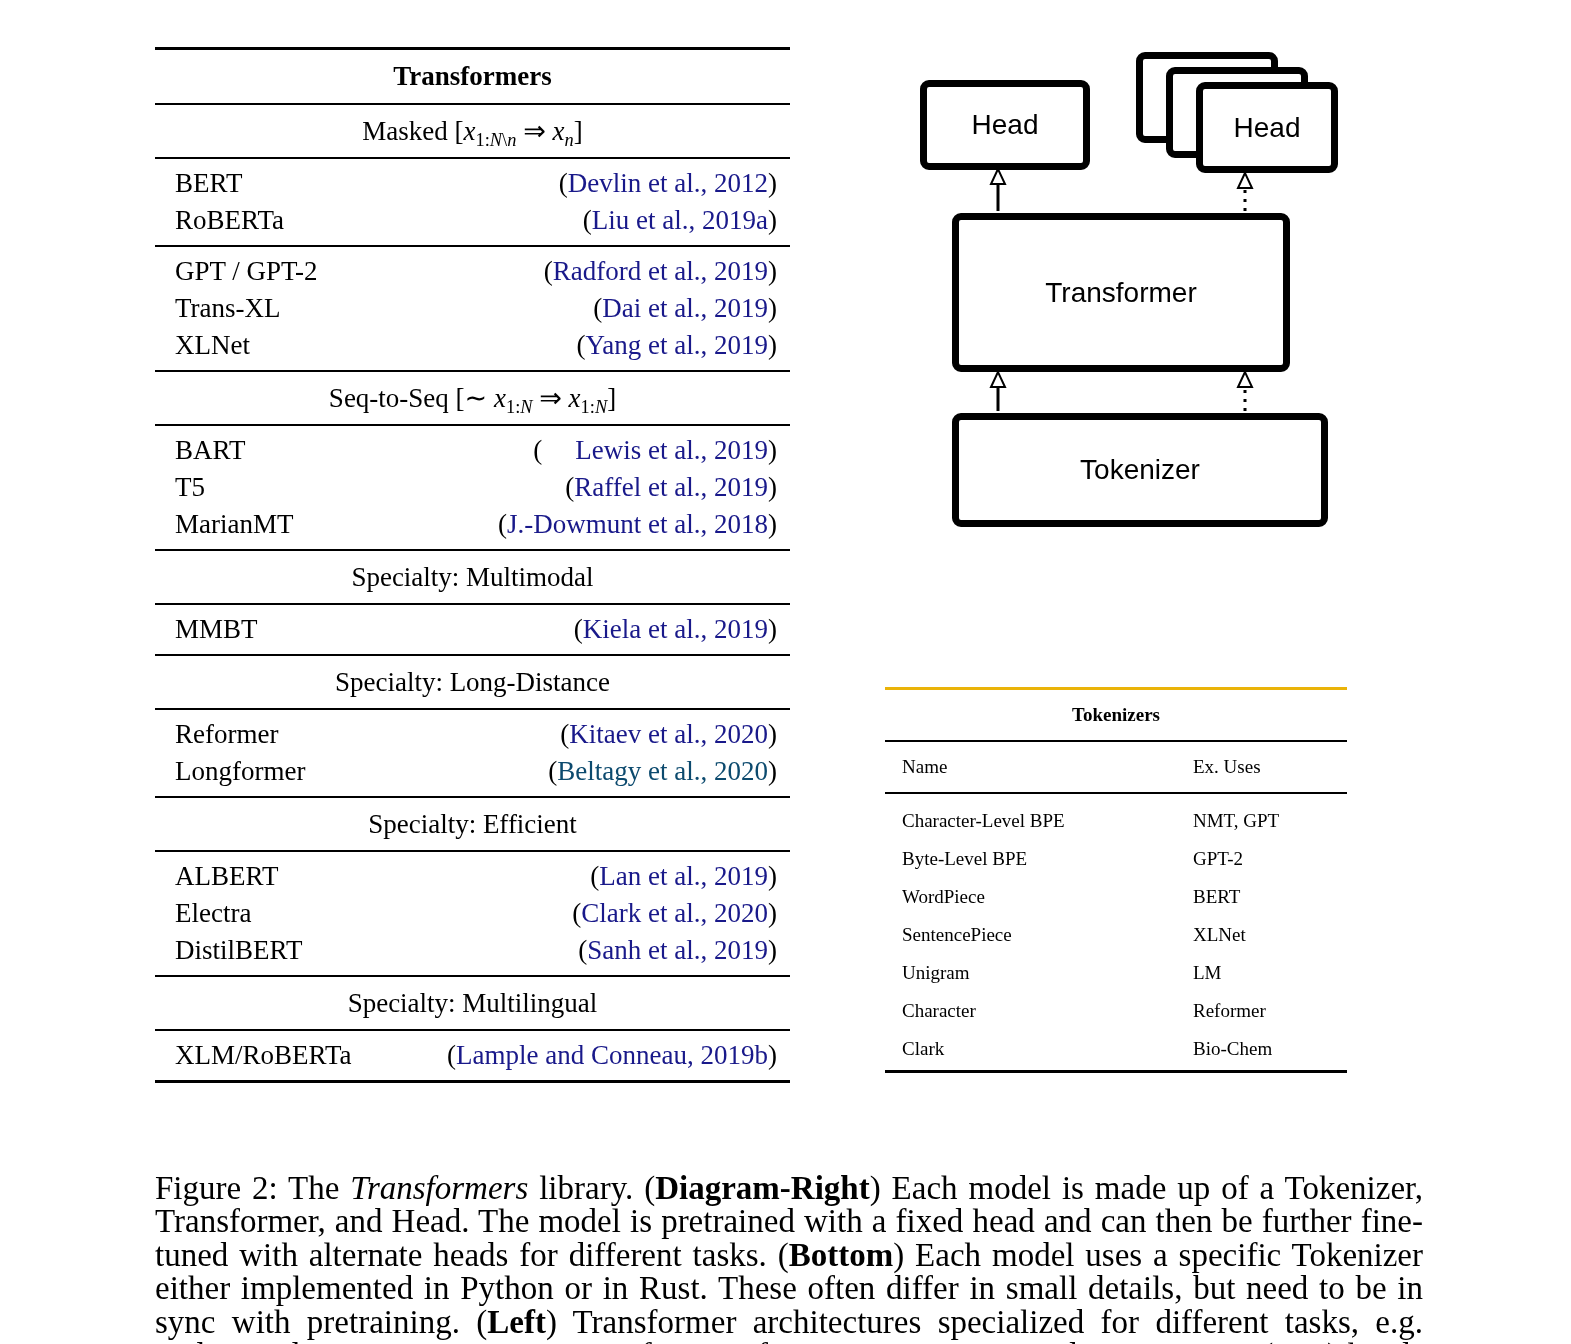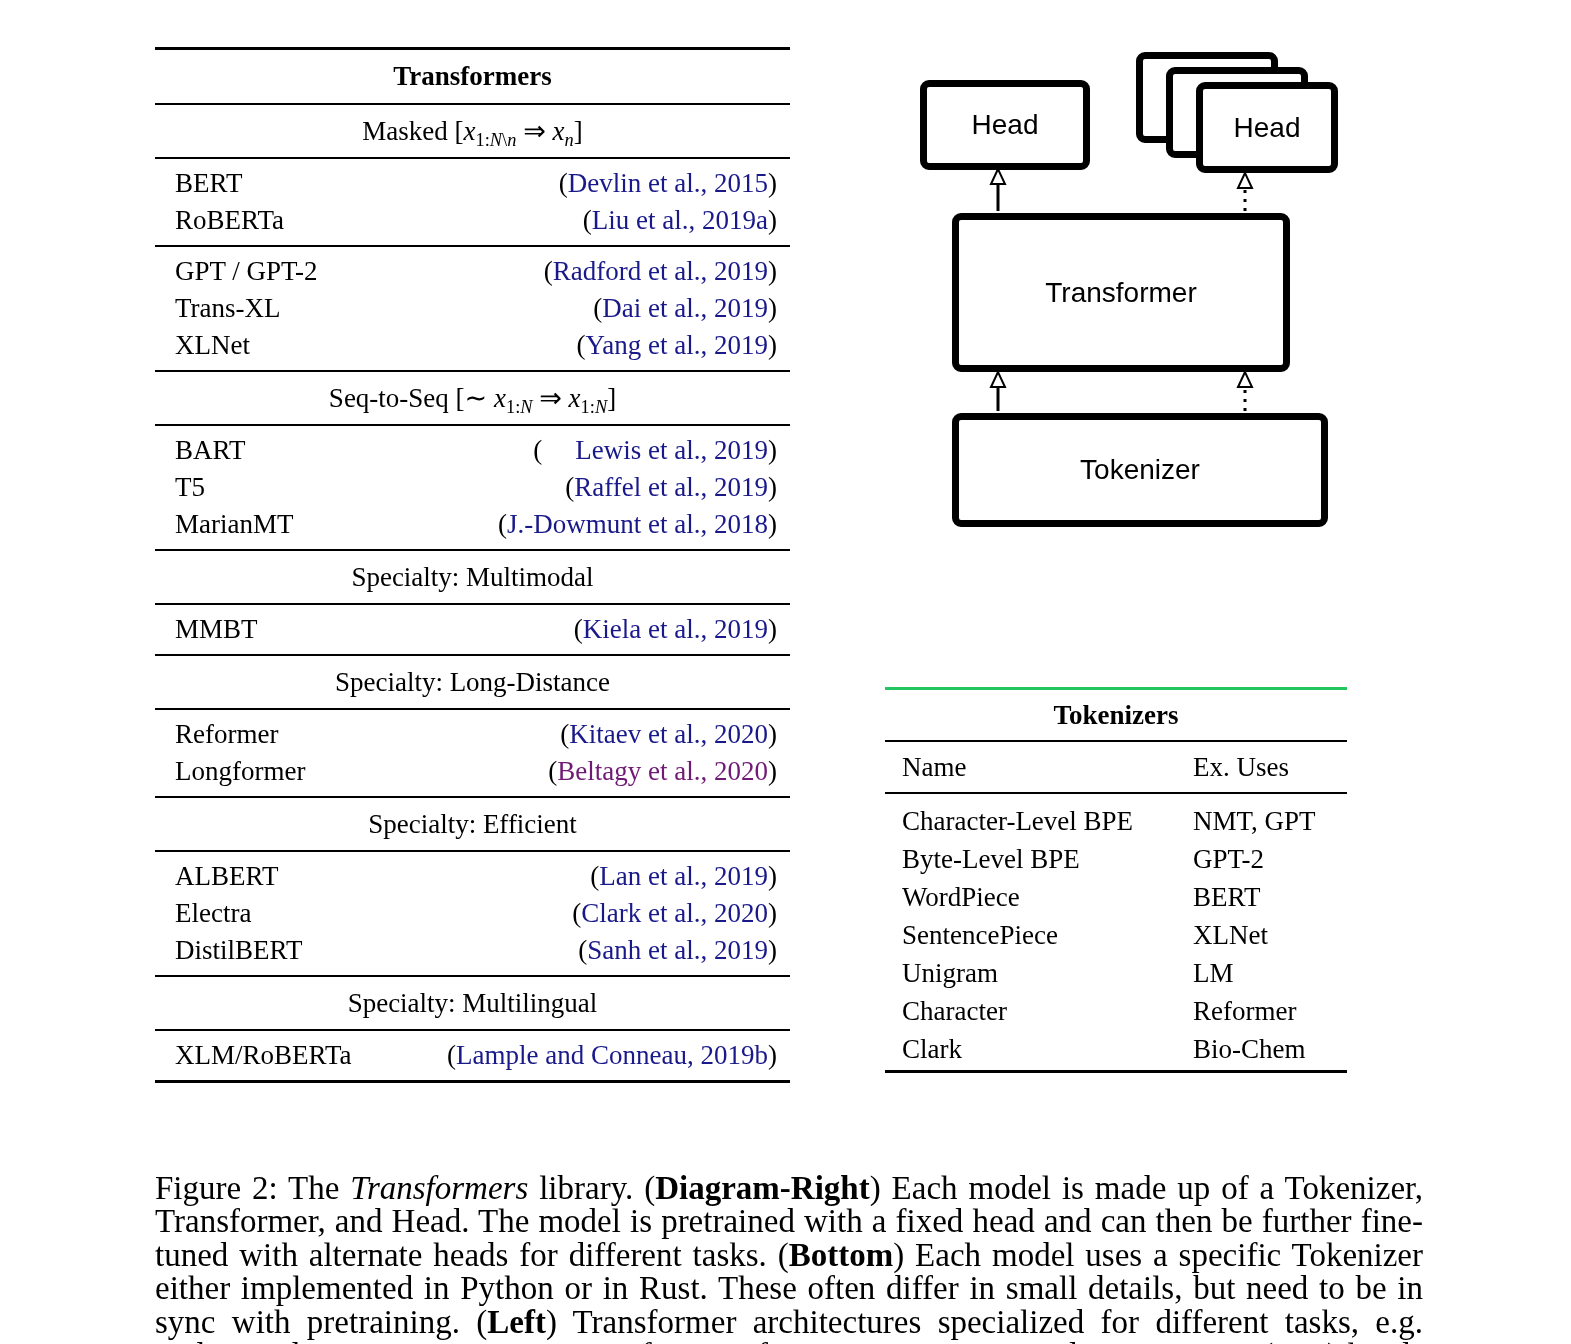--- a/index.html
+++ b/index.html
@@ -81,23 +81,23 @@
   .transformer { left: 52px;  top: 173px; width: 338px; height: 159px; }
   .tokenizer   { left: 52px;  top: 373px; width: 376px; height: 114px; }
   .arrows { position: absolute; left: 0; top: 0; }
 
   
   .tok-table {
     position: absolute;
     left: 885px;
     top: 687px;
     width: 462px;
-    border-top: 3px solid #22c55e;
+    border-top: 3px solid #eab308;
     border-bottom: 3px solid #000;
-    font-size: 27px;
+    font-size: 19px;
   }
   .tok-title {
     height: 50px;
     line-height: 50px;
     text-align: center;
     font-weight: bold;
     border-bottom: 2px solid #000;
   }
   .tok-header {
     height: 50px;
@@ -126,21 +126,21 @@
 
 <div class="page">
 
   <div class="ttable">
     <div class="ttable-title">Transformers</div>
 
     <div class="sec-header">Masked [<i>x</i><sub>1:<i>N</i>\<i>n</i></sub> ⇒ <i>x</i><sub><i>n</i></sub>]</div>
     <div class="sec-rows">
       <div class="mrow">
         <span class="mname">BERT</span>
-        <span class="mcite"><span>(</span><span class="link" style="color: rgb(25, 25, 138);">Devlin et al., 2015</span><span>)</span></span>
+        <span class="mcite"><span>(</span><span class="link" style="color: rgb(25, 25, 138);">Devlin et al., 2012</span><span>)</span></span>
       </div>
       <div class="mrow">
         <span class="mname">RoBERTa</span>
         <span class="mcite"><span>(</span><span class="link" style="color: rgb(25, 25, 138);">Liu et al., 2019a</span><span>)</span></span>
       </div>
     </div>
 
     <div class="sec-rows">
       <div class="mrow">
         <span class="mname">GPT / GPT-2</span>
@@ -181,21 +181,21 @@
     </div>
 
     <div class="sec-header">Specialty: Long-Distance</div>
     <div class="sec-rows">
       <div class="mrow">
         <span class="mname">Reformer</span>
         <span class="mcite"><span>(</span><span class="link" style="color: rgb(25, 25, 138);">Kitaev et al., 2020</span><span>)</span></span>
       </div>
       <div class="mrow">
         <span class="mname">Longformer</span>
-        <span class="mcite"><span>(</span><span class="link" style="color: #701a75;">Beltagy et al., 2020</span><span>)</span></span>
+        <span class="mcite"><span>(</span><span class="link" style="color: #0c4a6e;">Beltagy et al., 2020</span><span>)</span></span>
       </div>
     </div>
 
     <div class="sec-header">Specialty: Efficient</div>
     <div class="sec-rows">
       <div class="mrow">
         <span class="mname">ALBERT</span>
         <span class="mcite"><span>(</span><span class="link" style="color: rgb(25, 25, 138);">Lan et al., 2019</span><span>)</span></span>
       </div>
       <div class="mrow">

